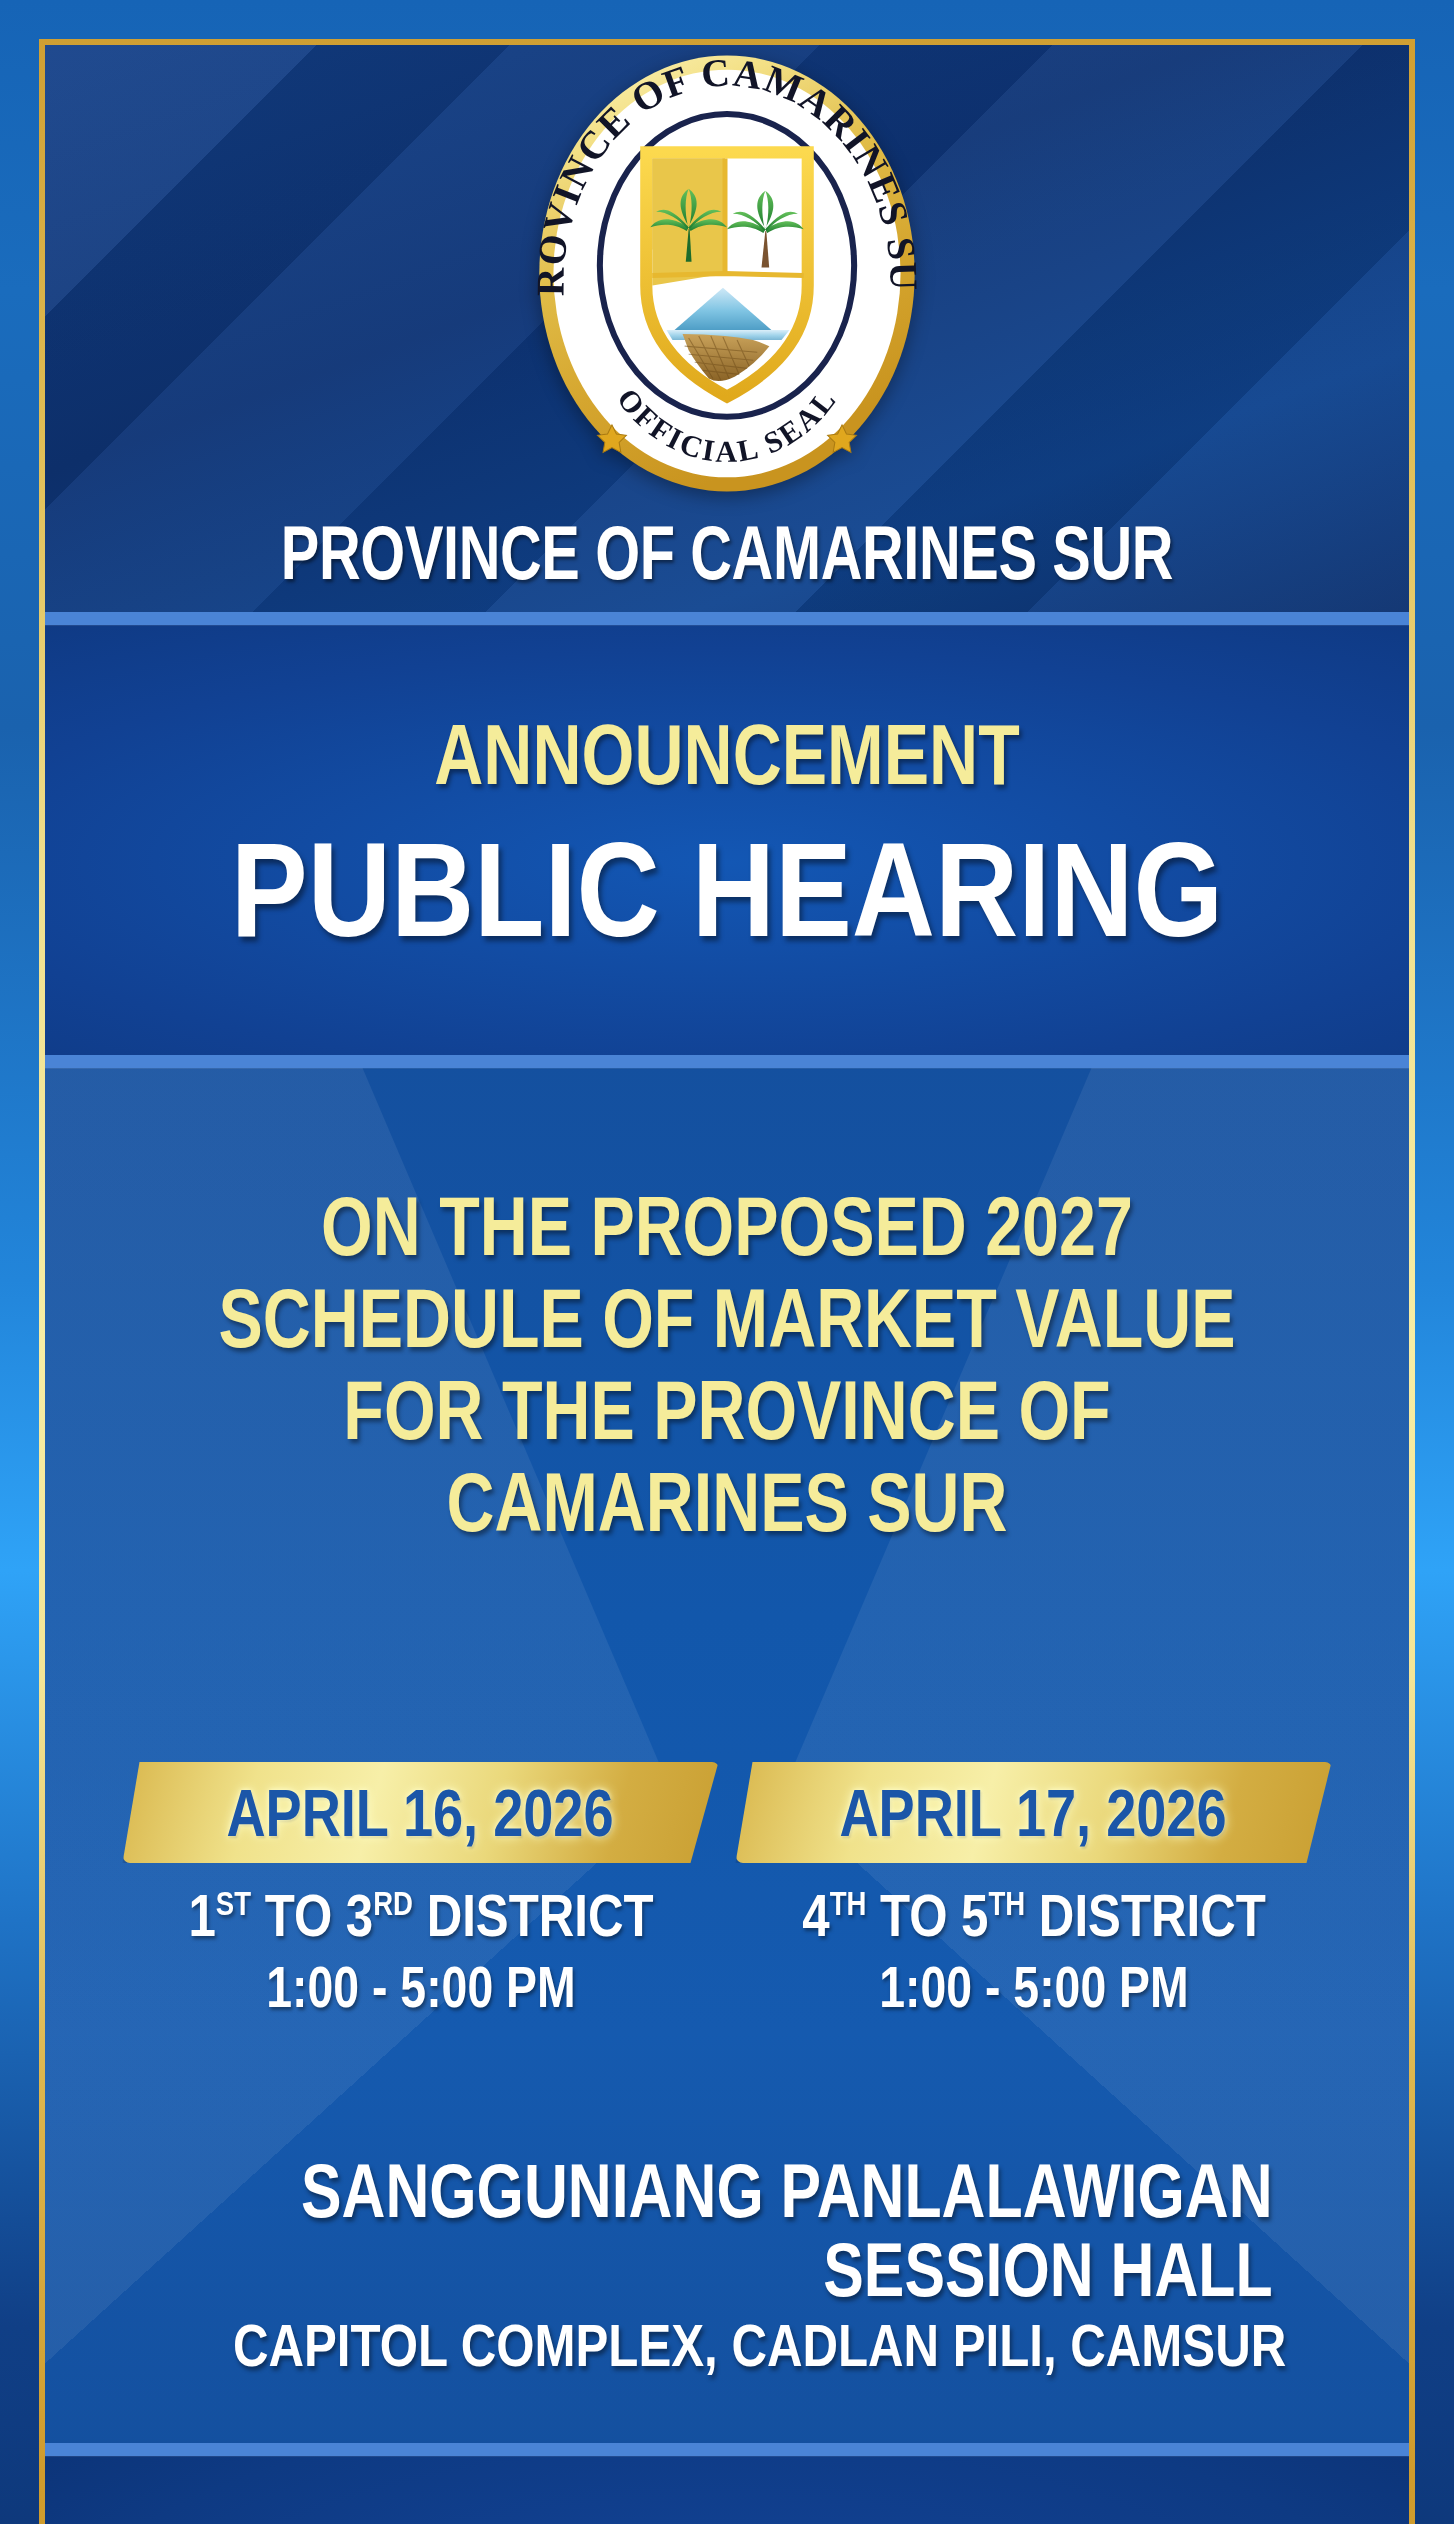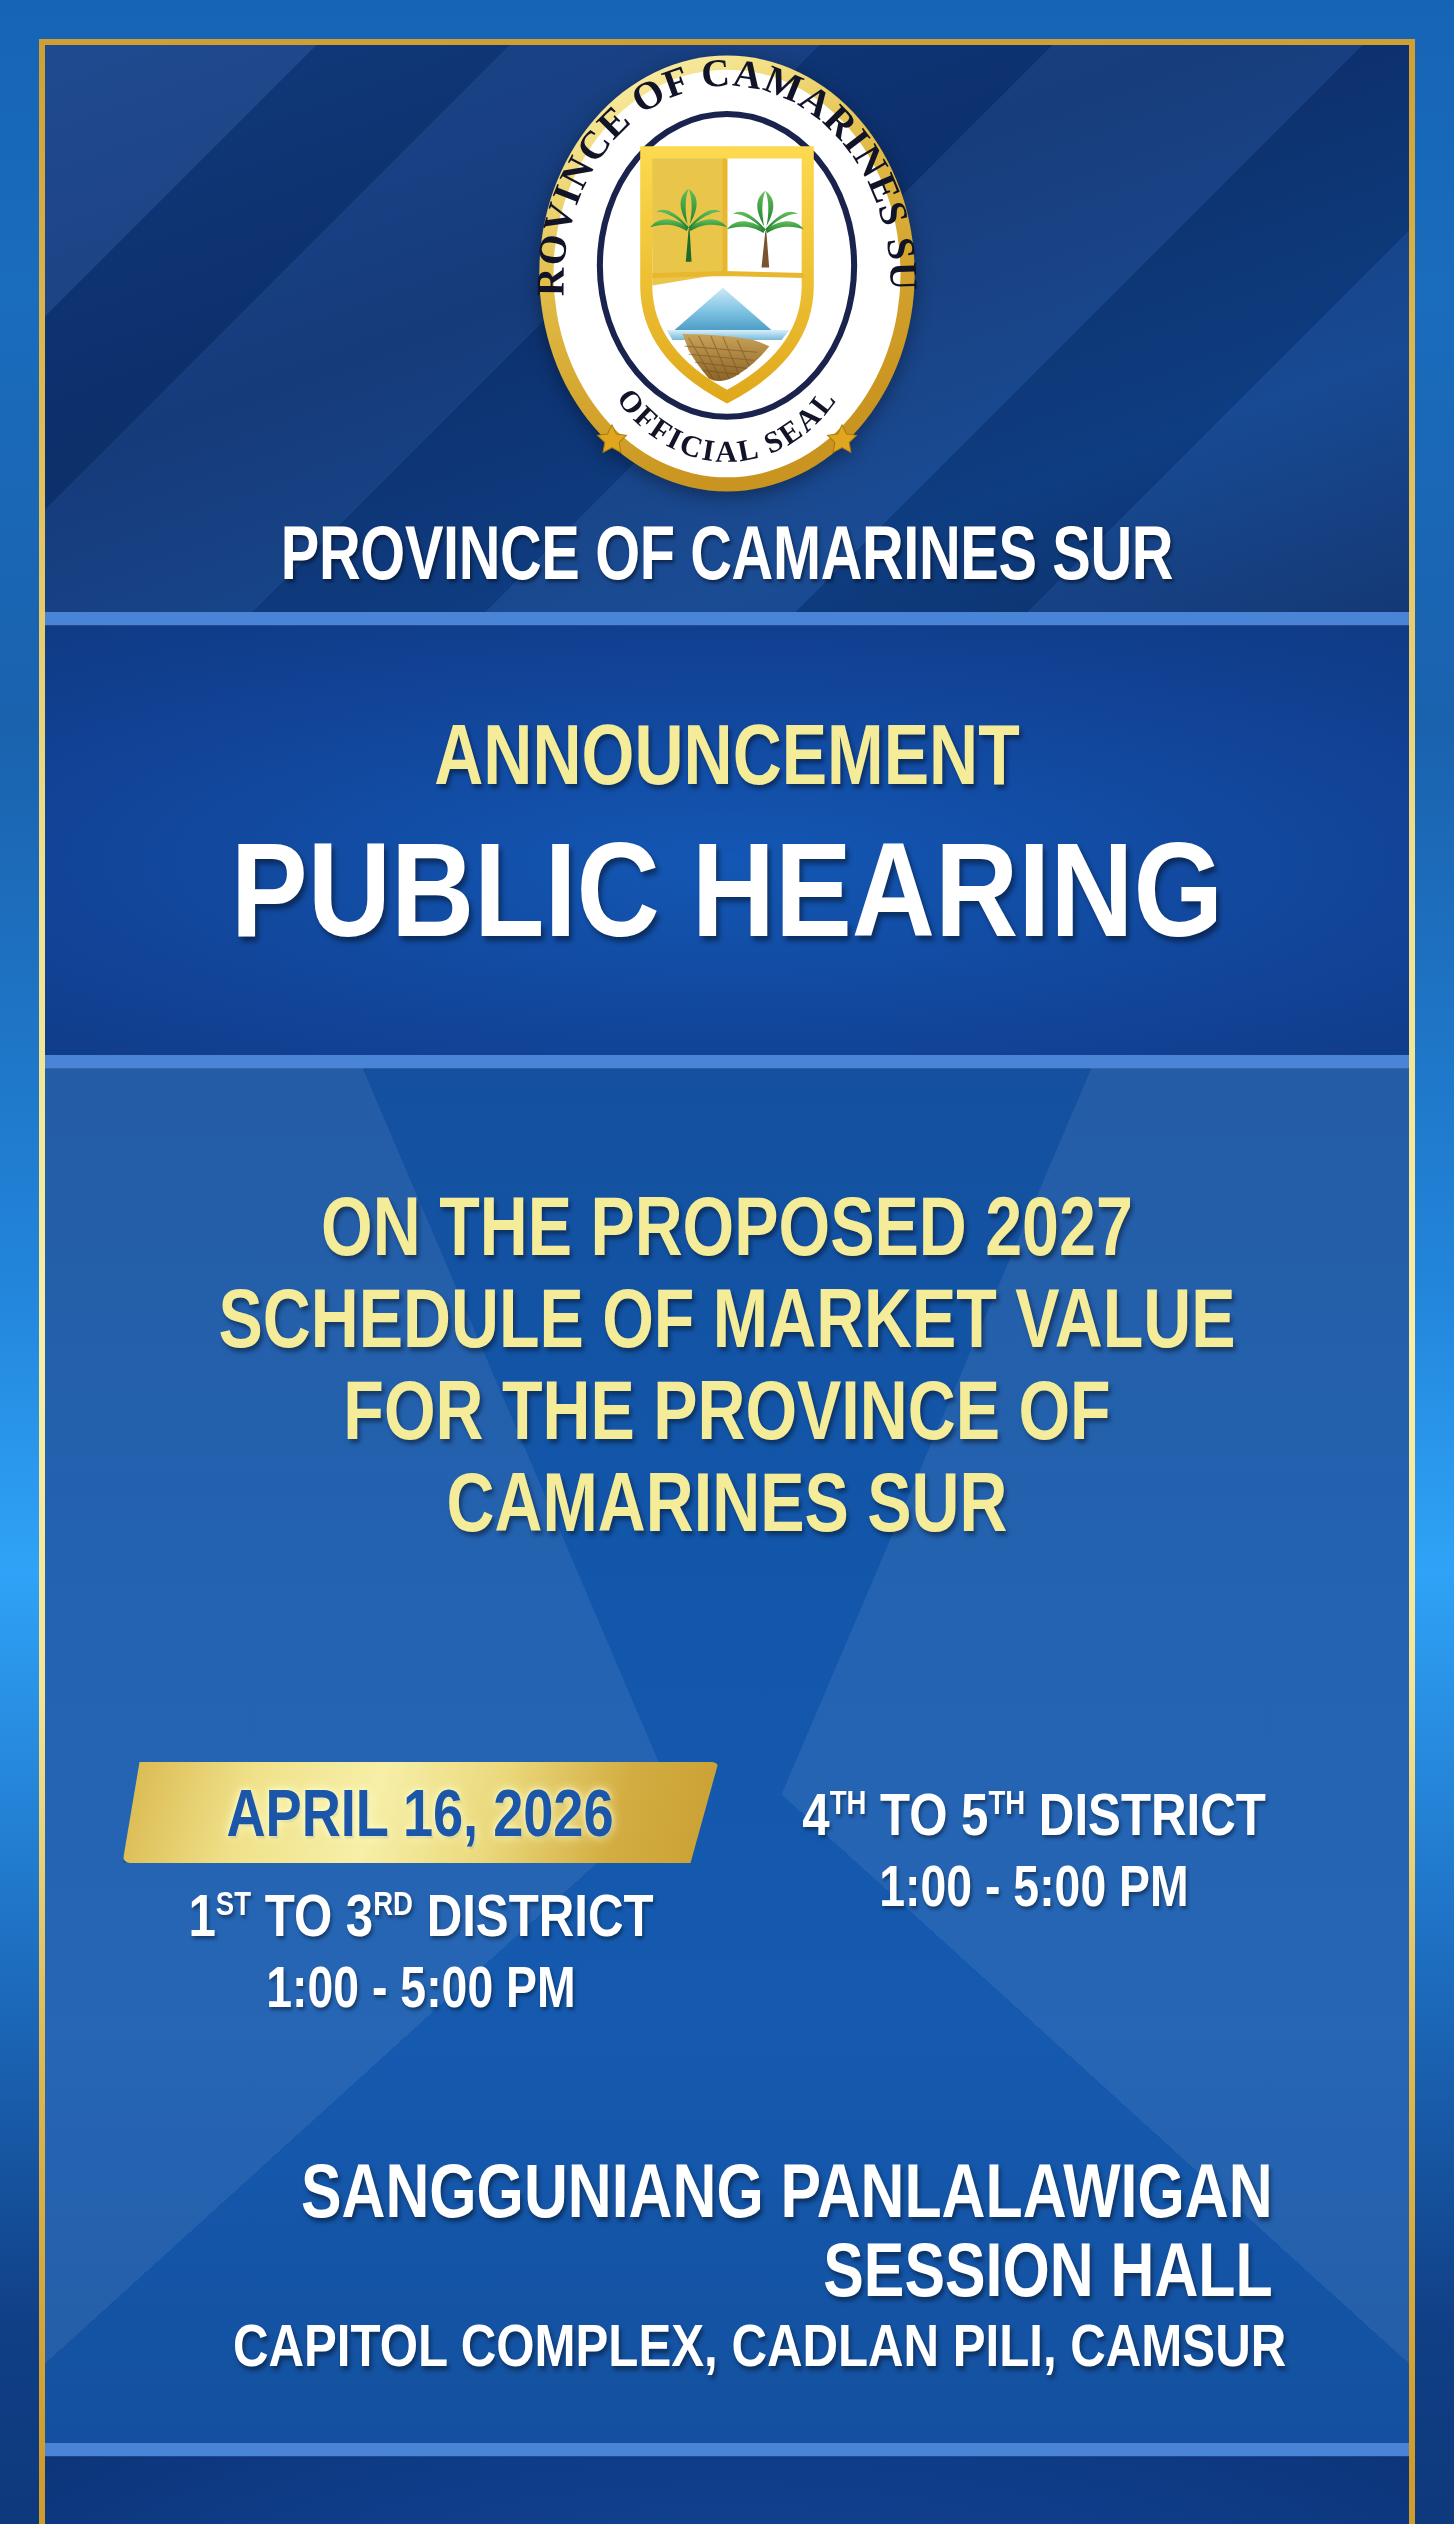--- a/index.html
+++ b/index.html
@@ -398,20 +398,23 @@
           <div class="date-ribbon">
             <span class="date-text">APRIL 16, 2026</span>
           </div>
           <div class="district">
             <span>1</span><sup>ST</sup><span> TO 3</span><sup>RD</sup><span> DISTRICT</span>
           </div>
           <div class="time">1:00 - 5:00 PM</div>
         </div>
 
         <div class="sched-col">
+          <div class="date-ribbon right">
+            <span class="date-text">APRIL 17, 2026</span>
+          </div>
           <div class="district">
             <span>4</span><sup>TH</sup><span> TO 5</span><sup>TH</sup><span> DISTRICT</span>
           </div>
           <div class="time">1:00 - 5:00 PM</div>
         </div>
 
       </div>
 
       <div id="venue">
         <span class="v1">SANGGUNIANG PANLALAWIGAN</span>

